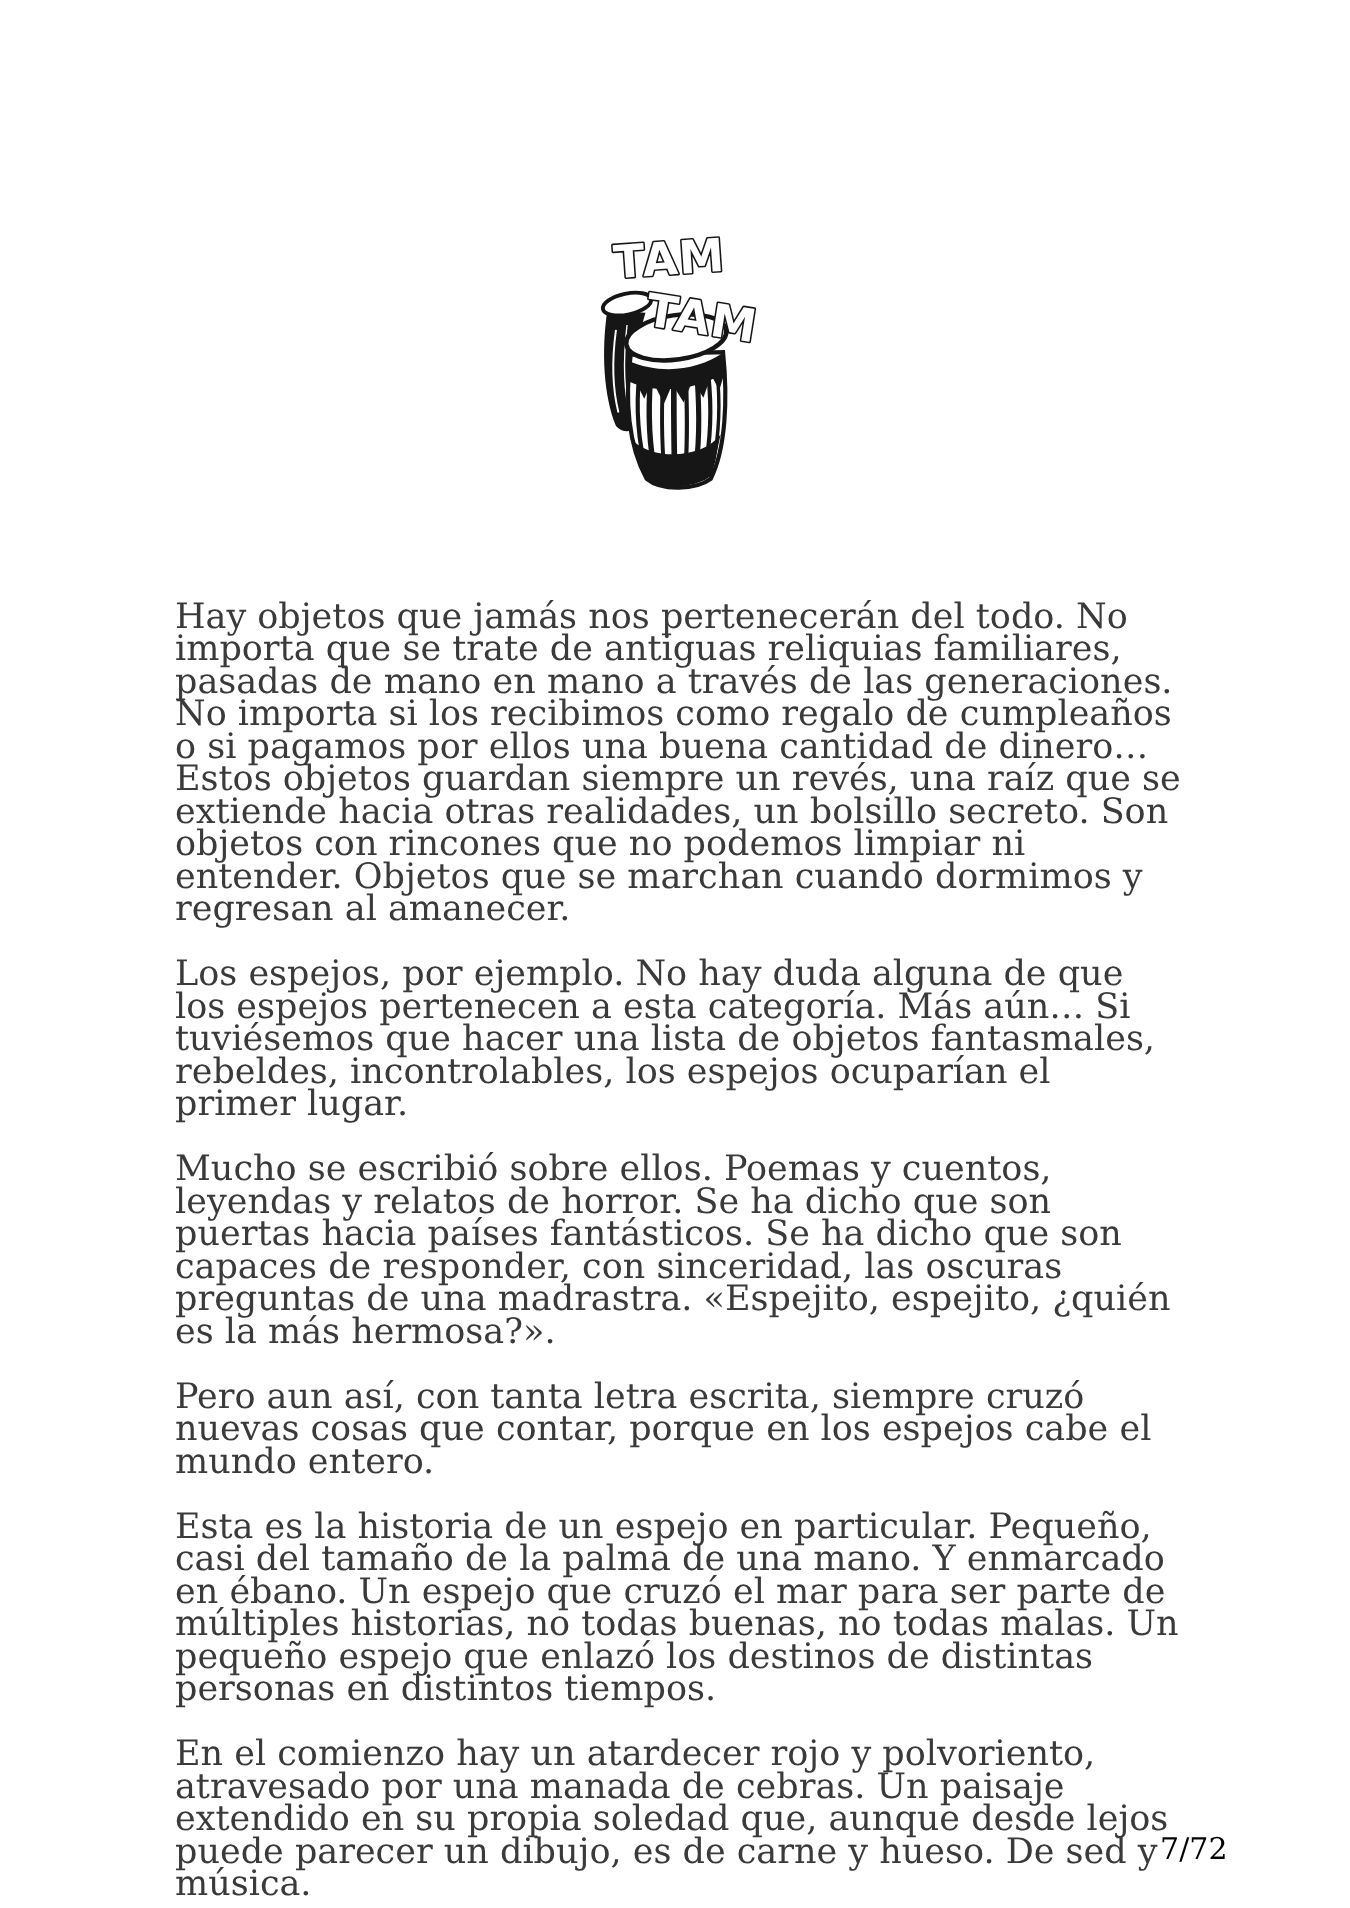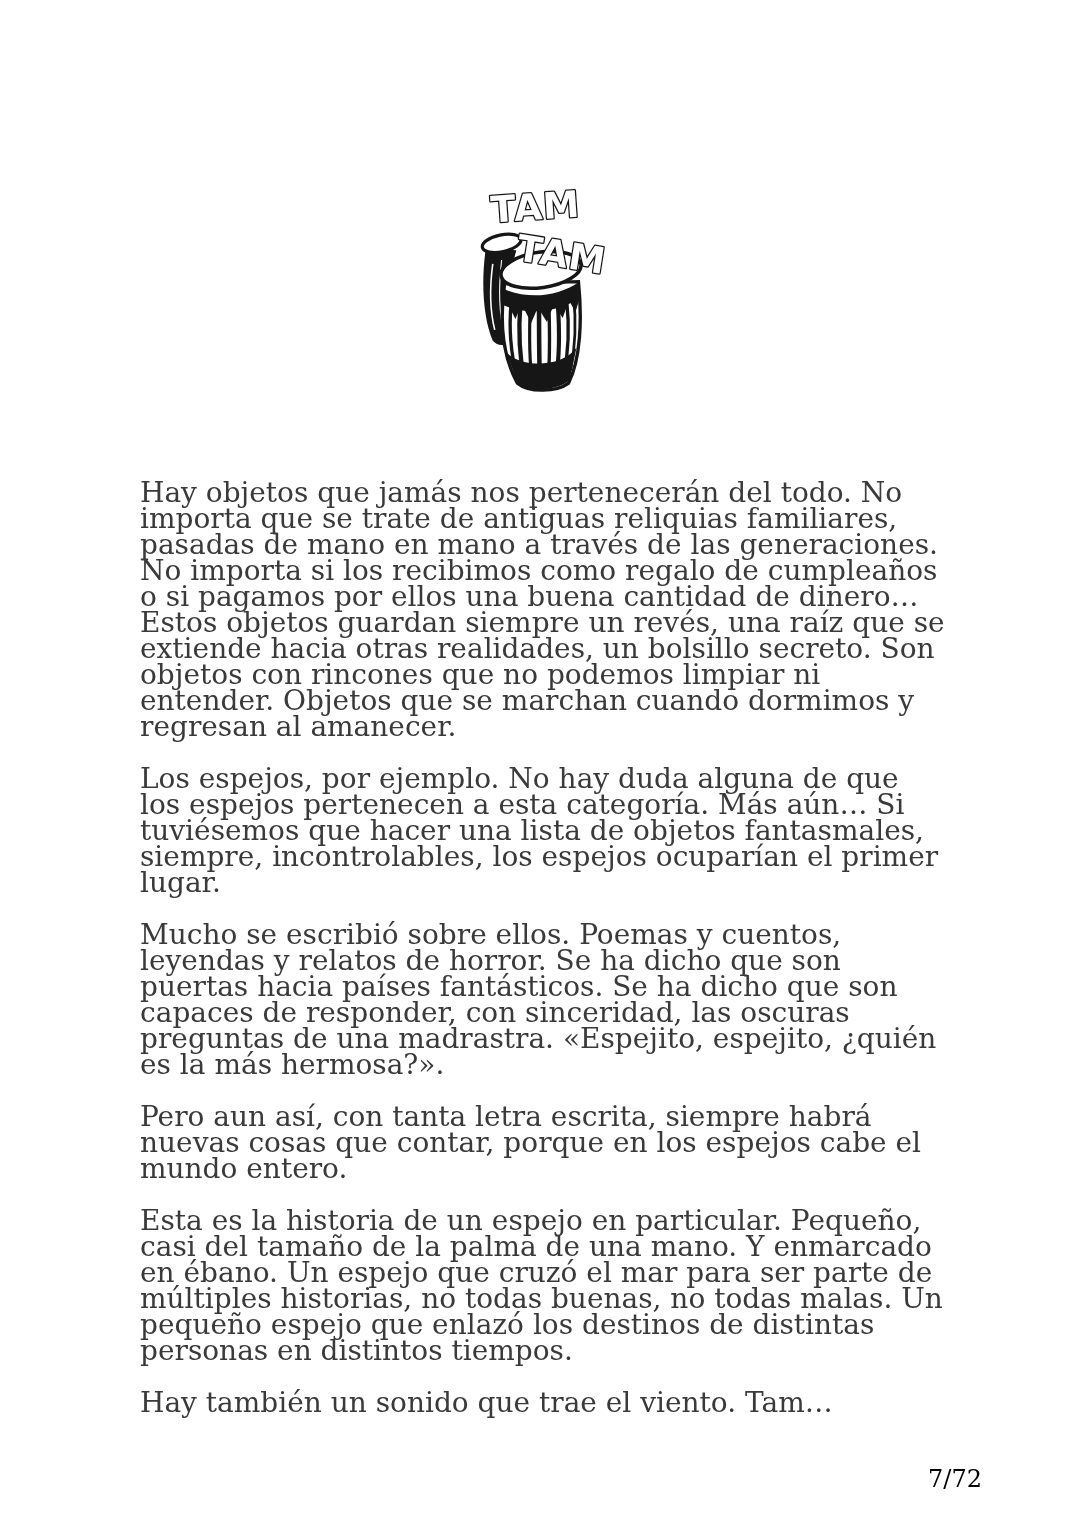--- a/index.html
+++ b/index.html
@@ -113,22 +113,23 @@
       </g>
       <g transform="translate(38,74) rotate(9)">
         <text class="tam-label" x="0" y="0">TAM</text>
       </g>
     </svg>
   </div>
 
   <main class="text-block">
 
   <p class="para">Hay objetos que jamás nos pertenecerán del todo. No importa que se trate de antiguas reliquias familiares, pasadas de mano en mano a través de las generaciones. No importa si los recibimos como regalo de cumpleaños o si pagamos por ellos una buena cantidad de dinero… Estos objetos guardan siempre un revés, una raíz que se extiende hacia otras realidades, un bolsillo secreto. Son objetos con rincones que no podemos limpiar ni entender. Objetos que se marchan cuando dormimos y regresan al amanecer.</p>
-      <p class="para">Los espejos, por ejemplo. No hay duda alguna de que los espejos pertenecen a esta categoría. Más aún… Si tuviésemos que hacer una lista de objetos fantasmales, siempre, incontrolables, los espejos ocuparían el primer lugar.</p>
+      <p class="para">Los espejos, por ejemplo. No hay duda alguna de que los espejos pertenecen a esta categoría. Más aún… Si tuviésemos que hacer una lista de objetos fantasmales, rebeldes, incontrolables, los espejos ocuparían el primer lugar.</p>
       <p class="para">Mucho se escribió sobre ellos. Poemas y cuentos, leyendas y relatos de horror. Se ha dicho que son puertas hacia países fantásticos. Se ha dicho que son capaces de responder, con sinceridad, las oscuras preguntas de una madrastra. «Espejito, espejito, ¿quién es la más hermosa?».</p>
-      <p class="para">Pero aun así, con tanta letra escrita, siempre habrá nuevas cosas que contar, porque en los espejos cabe el mundo entero.</p>
+      <p class="para">Pero aun así, con tanta letra escrita, siempre cruzó nuevas cosas que contar, porque en los espejos cabe el mundo entero.</p>
       <p class="para">Esta es la historia de un espejo en particular. Pequeño, casi del tamaño de la palma de una mano. Y enmarcado en ébano. Un espejo que cruzó el mar para ser parte de múltiples historias, no todas buenas, no todas malas. Un pequeño espejo que enlazó los destinos de distintas personas en distintos tiempos.</p>
+      <p class="para">En el comienzo hay un atardecer rojo y polvoriento, atravesado por una manada de cebras. Un paisaje extendido en su propia soledad que, aunque desde lejos puede parecer un dibujo, es de carne y hueso. De sed y música.</p>
       <p class="para">Hay también un sonido que trae el viento. Tam…</p>
     </main>
 
   <div class="page-number">7/72</div>
 
 </div>
 
 </body></html>

